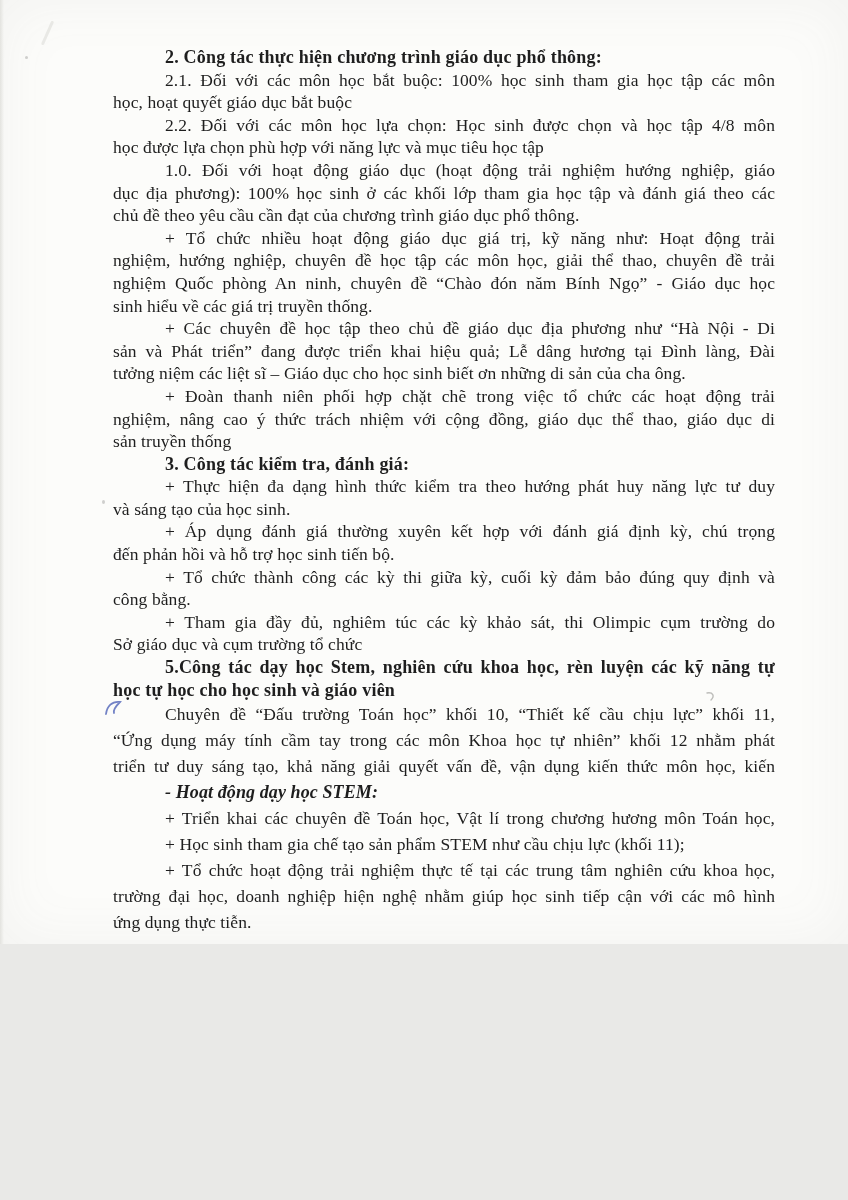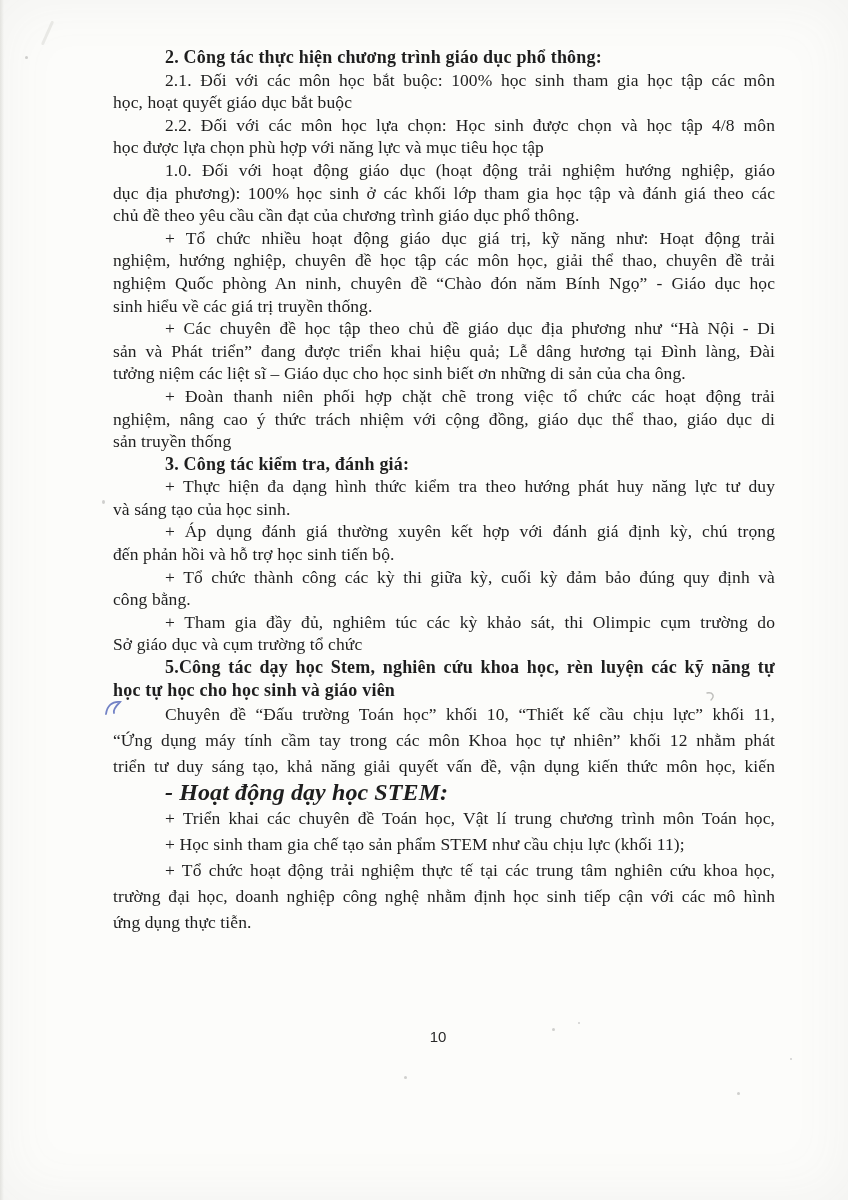--- a/index.html
+++ b/index.html
@@ -4,21 +4,21 @@
 <style>
   :root{
     --ink:#1e1e1e;
     --paper:#fcfcfa;
     --pen:#4f63b8;
   }
   html,body{margin:0;padding:0;}
   body{background:#e9e9e7;}
   .page{
     position:relative;
-    width:848px;height:1200px;
+    width:848px;height:944px;
     margin:0 auto;
     background:var(--paper);
     overflow:hidden;
     font-family:"Liberation Serif","DejaVu Serif",serif;
     color:var(--ink);
     box-shadow:inset 0 0 60px rgba(120,120,110,0.07);
   }
   
   .edge-strip{
     position:absolute;left:0;top:0;width:4px;height:1200px;
@@ -36,21 +36,21 @@
     overflow:hidden;
     text-align:left;
     white-space:normal;
     letter-spacing:0.1px;
   }
   .ln.w{height:26px;line-height:26px;}
   .ln.i{text-indent:52px;}
   .ln.j{text-align:justify;}
   .ln.j::after{content:"";display:inline-block;width:100%;height:0;}
   .ln.b{font-weight:700;font-size:18px;letter-spacing:0.2px;}
-  .ln.bi{font-weight:700;font-style:italic;font-size:24px;}
+  .ln.bi{font-weight:700;font-style:italic;font-size:18px;}
   .page-number{
     position:absolute;
     left:0;top:1028px;width:848px;
     text-align:center;
     font-family:"Liberation Sans","DejaVu Sans",sans-serif;
     font-size:15px;color:#2a2a2a;
     transform:translateX(14px);
   }
   .pen-mark{
     position:absolute;left:103px;top:697px;width:34px;height:22px;
@@ -101,24 +101,24 @@
       <div class="ln j i">+ Tổ chức thành công các kỳ thi giữa kỳ, cuối kỳ đảm bảo đúng quy định và</div>
       <div class="ln">công bằng.</div>
       <div class="ln j i">+ Tham gia đầy đủ, nghiêm túc các kỳ khảo sát, thi Olimpic cụm trường do</div>
       <div class="ln">Sở giáo dục và cụm trường tổ chức</div>
       <div class="ln j i b">5.Công tác dạy học Stem, nghiên cứu khoa học, rèn luyện các kỹ năng tự</div>
       <div class="ln b">học tự học cho học sinh và giáo viên</div>
       <div class="ln j i w">Chuyên đề “Đấu trường Toán học” khối 10, “Thiết kế cầu chịu lực” khối 11,</div>
       <div class="ln j w">“Ứng dụng máy tính cầm tay trong các môn Khoa học tự nhiên” khối 12 nhằm phát</div>
       <div class="ln j w">triển tư duy sáng tạo, khả năng giải quyết vấn đề, vận dụng kiến thức môn học, kiến</div>
       <div class="ln i bi w">- Hoạt động dạy học STEM:</div>
-      <div class="ln j i w">+ Triển khai các chuyên đề Toán học, Vật lí trung chương trình môn Toán học,</div>
+      <div class="ln j i w">+ Triển khai các chuyên đề Toán học, Vật lí trong chương hương môn Toán học,</div>
       <div class="ln i w">+ Học sinh tham gia chế tạo sản phẩm STEM như cầu chịu lực (khối 11);</div>
       <div class="ln j i w">+ Tổ chức hoạt động trải nghiệm thực tế tại các trung tâm nghiên cứu khoa học,</div>
-      <div class="ln j w">trường đại học, doanh nghiệp công nghệ nhằm định học sinh tiếp cận với các mô hình</div>
+      <div class="ln j w">trường đại học, doanh nghiệp hiện nghệ nhằm giúp học sinh tiếp cận với các mô hình</div>
       <div class="ln w">ứng dụng thực tiễn.</div>
     </div>
 
   <svg class="pen-mark" viewBox="0 0 34 22">
     <path d="M3,17 C4,9 9,4 17,5 C13,9 10,13 11,16" fill="none" style="stroke:var(--pen);stroke-width:1.8;stroke-linecap:round;opacity:.8"></path>
   </svg>
 
   <svg class="gray-curl" viewBox="0 0 16 16">
     <path d="M4,3 C10,2 12,6 8,10" fill="none" stroke="#8a8a86" stroke-width="1.4" stroke-linecap="round"></path>
   </svg>

